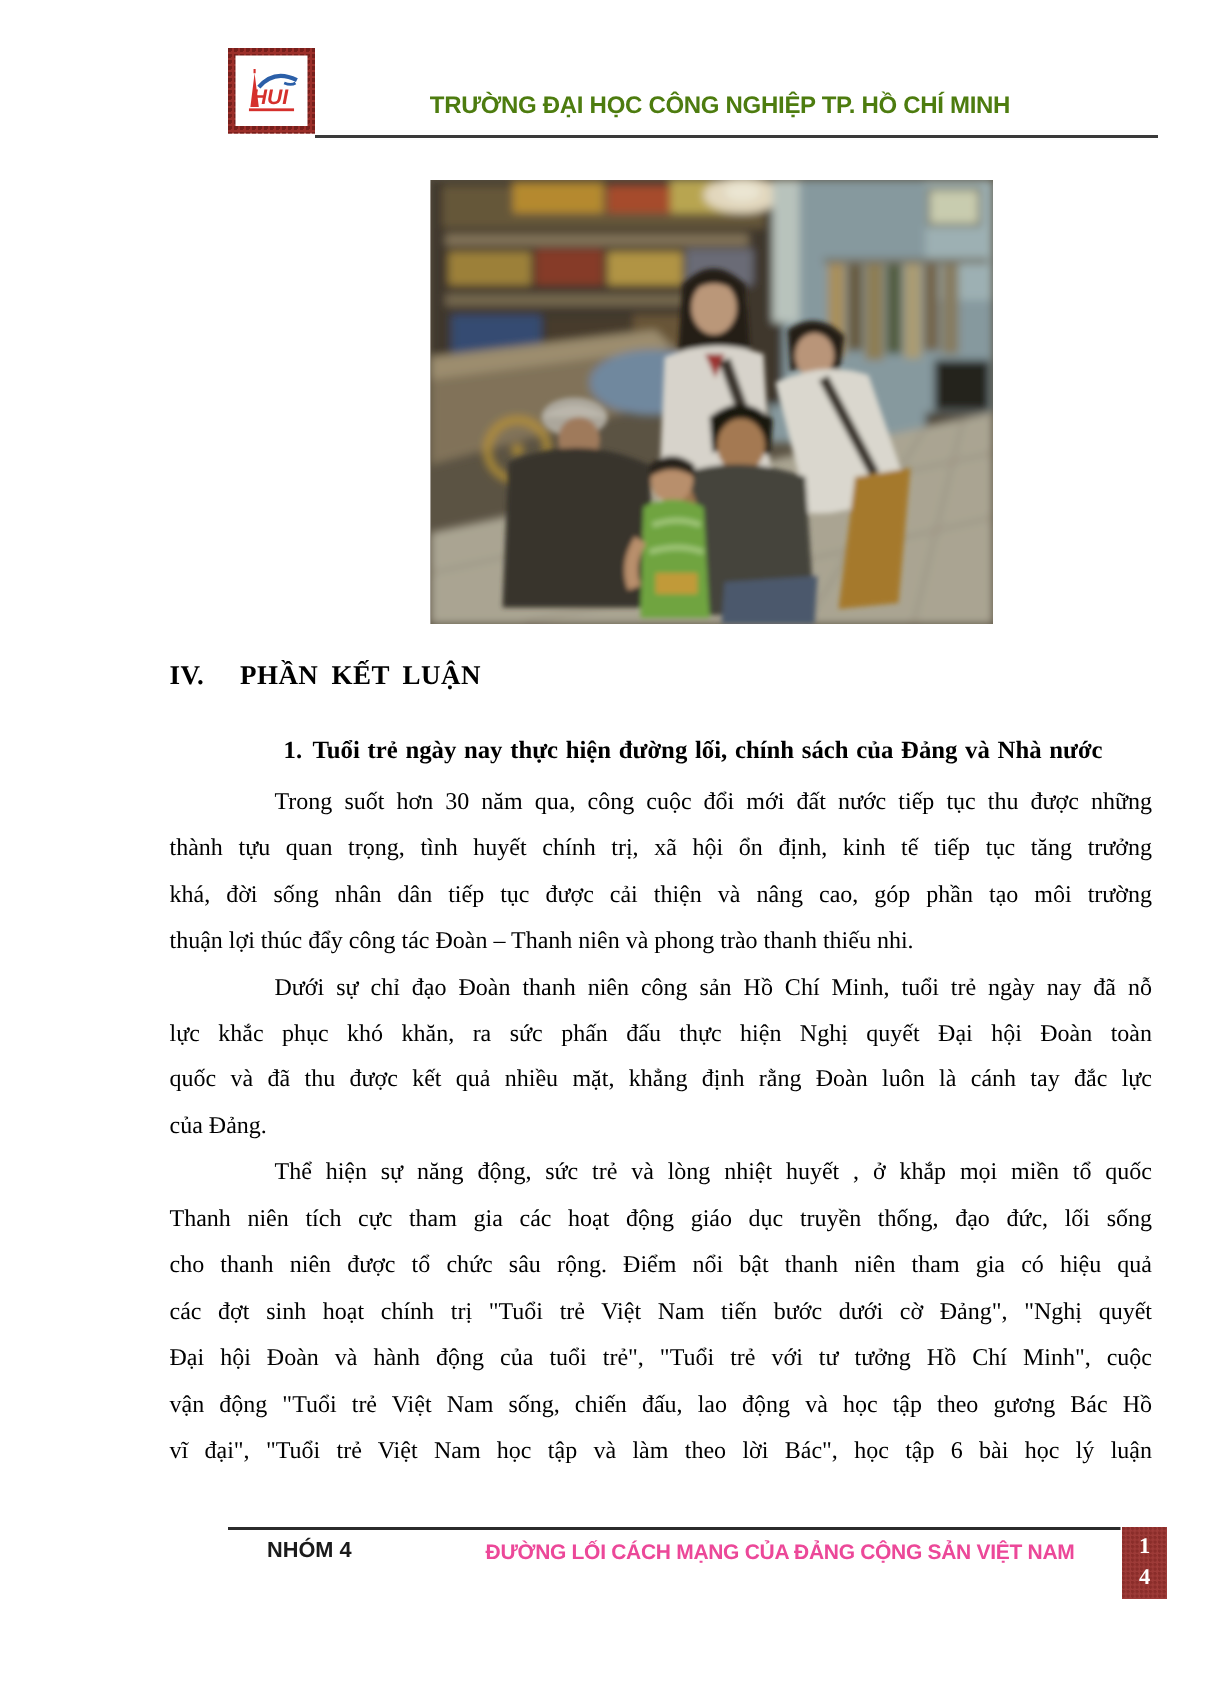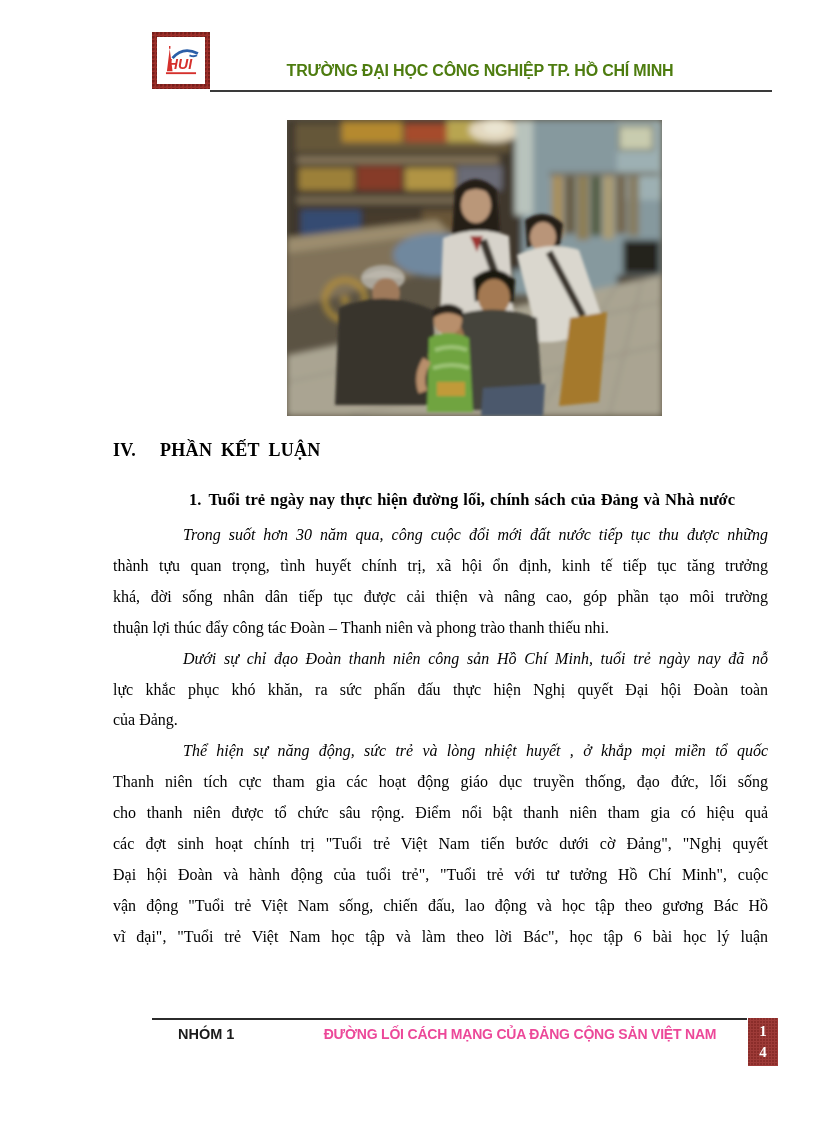--- a/index.html
+++ b/index.html
@@ -23,21 +23,21 @@
 
   
   .sec-heading{left:113px;top:440px;font-size:18px;font-weight:bold;letter-spacing:0.3px;}
   .sec-heading .num{display:inline-block;width:47px;}
   .sec-heading .ttl{word-spacing:4px;}
   .sub-heading{left:145px;top:490px;font-size:16.5px;font-weight:bold;word-spacing:1px;margin-left:44px;}
   .sub-heading .num{display:inline-block;margin-right:7px;}
   .paragraphs{left:113px;top:520px;width:655px;font-size:16px;line-height:30.9px;}
   .line{text-align:justify;text-align-last:justify;white-space:normal;}
   .line.end{text-align-last:left;}
-  .line.ind{text-indent:70px;font-style:italic;}
+  .line.ind{text-indent:70px;}
 
   
   .footer-rule{left:152px;top:1018px;width:595px;height:2px;background:#2b2b2b;}
   .footer-group{left:178px;top:1026px;font-family:"Liberation Sans","DejaVu Sans",sans-serif;
     font-weight:bold;font-size:14.5px;color:#1a1a1a;}
   .footer-course{left:320px;top:1026px;width:400px;text-align:center;
     font-family:"Liberation Sans","DejaVu Sans",sans-serif;font-weight:bold;
     font-size:14px;letter-spacing:-0.2px;color:#ec4899;}
   .page-num{left:748px;top:1018px;width:30px;height:48px;box-sizing:border-box;
     background-color:#9e3b38;
@@ -162,32 +162,33 @@
 <div class="abs paragraphs">
   <div class="para">
     <div class="line ind">Trong suốt hơn 30 năm qua, công cuộc đổi mới đất nước tiếp tục thu được những</div>
     <div class="line">thành tựu quan trọng, tình huyết chính trị, xã hội ổn định, kinh tế tiếp tục tăng trưởng</div>
     <div class="line">khá, đời sống nhân dân tiếp tục được cải thiện và nâng cao, góp phần tạo môi trường</div>
     <div class="line end">thuận lợi thúc đẩy công tác Đoàn – Thanh niên và phong trào thanh thiếu nhi.</div>
   </div>
   <div class="para">
     <div class="line ind">Dưới sự chỉ đạo Đoàn thanh niên công sản Hồ Chí Minh, tuổi trẻ ngày nay đã nỗ</div>
     <div class="line">lực khắc phục khó khăn, ra sức phấn đấu thực hiện Nghị quyết Đại hội Đoàn toàn</div>
+    <div class="line">quốc và đã thu được kết quả nhiều mặt, khẳng định rằng Đoàn luôn là cánh tay đắc lực</div>
     <div class="line end">của Đảng.</div>
   </div>
   <div class="para">
     <div class="line ind">Thể hiện sự năng động, sức trẻ và lòng nhiệt huyết , ở khắp mọi miền tổ quốc</div>
     <div class="line">Thanh niên tích cực tham gia các hoạt động giáo dục truyền thống, đạo đức, lối sống</div>
     <div class="line">cho thanh niên được tổ chức sâu rộng. Điểm nổi bật thanh niên tham gia có hiệu quả</div>
     <div class="line">các đợt sinh hoạt chính trị "Tuổi trẻ Việt Nam tiến bước dưới cờ Đảng", "Nghị quyết</div>
     <div class="line">Đại hội Đoàn và hành động của tuổi trẻ", "Tuổi trẻ với tư tưởng Hồ Chí Minh", cuộc</div>
     <div class="line">vận động "Tuổi trẻ Việt Nam sống, chiến đấu, lao động và học tập theo gương Bác Hồ</div>
     <div class="line">vĩ đại", "Tuổi trẻ Việt Nam học tập và làm theo lời Bác", học tập 6 bài học lý luận</div>
   </div>
 </div>
 
 <div class="abs footer-rule"></div>
-<div class="abs footer-group">NHÓM 1</div>
+<div class="abs footer-group">NHÓM 4</div>
 <div class="abs footer-course">ĐƯỜNG LỐI CÁCH MẠNG CỦA ĐẢNG CỘNG SẢN VIỆT NAM</div>
 <div class="abs page-num">
   <div>1</div>
   <div>4</div>
 </div>
 
 </body></html>

